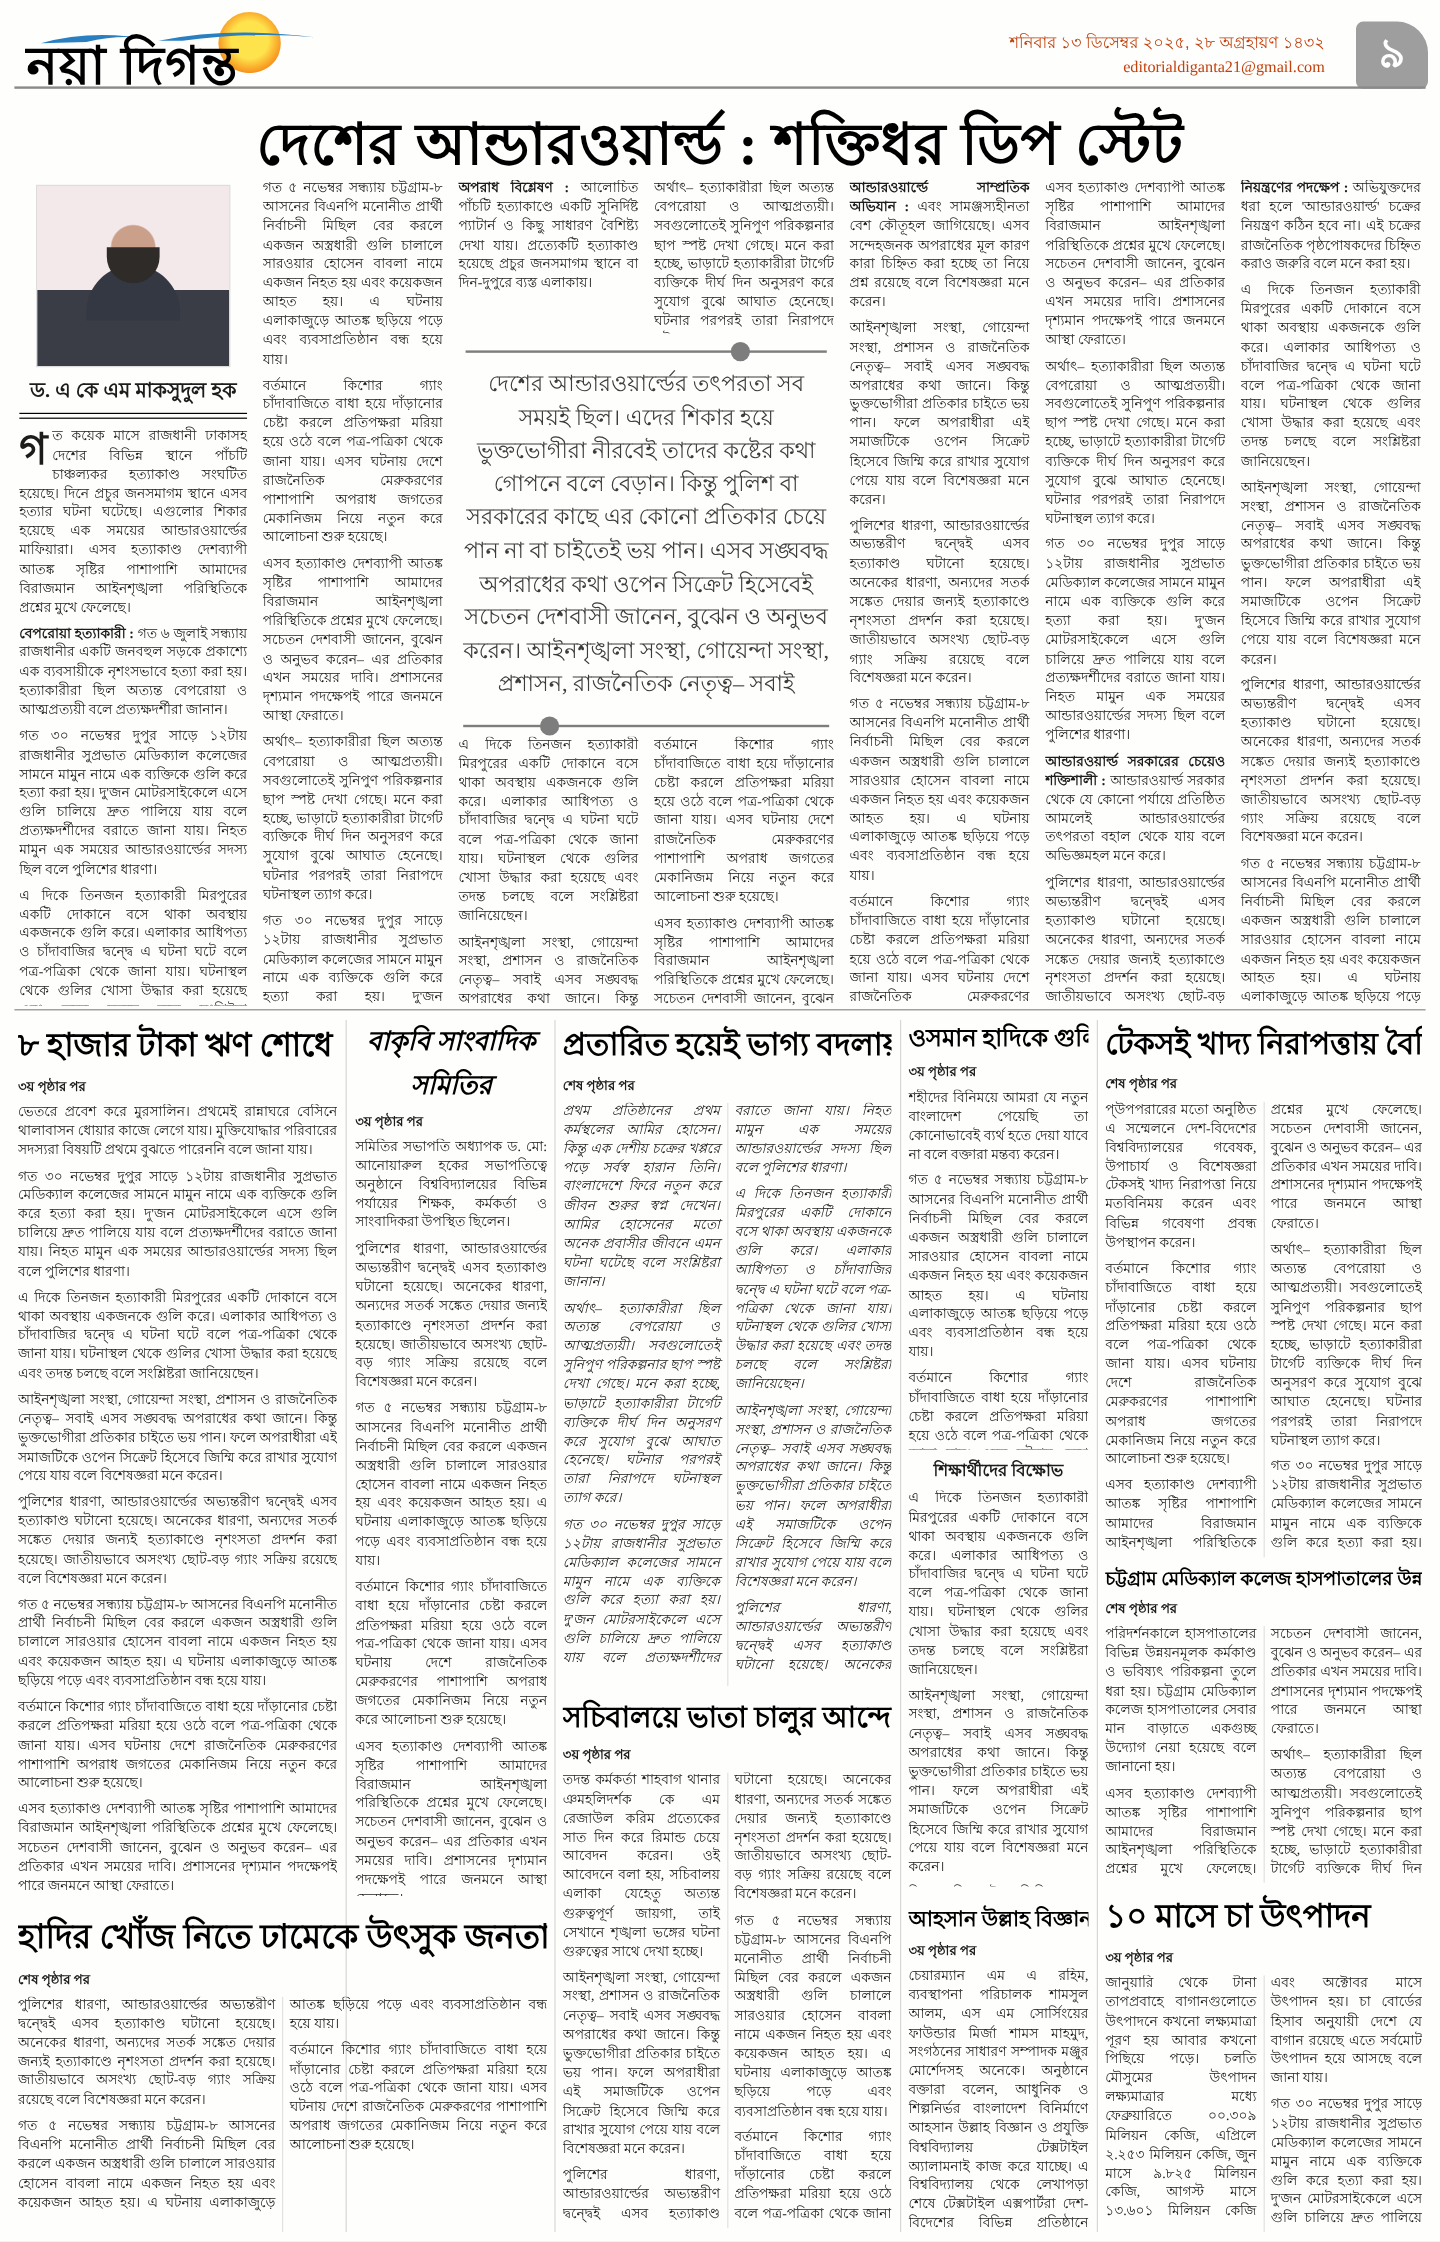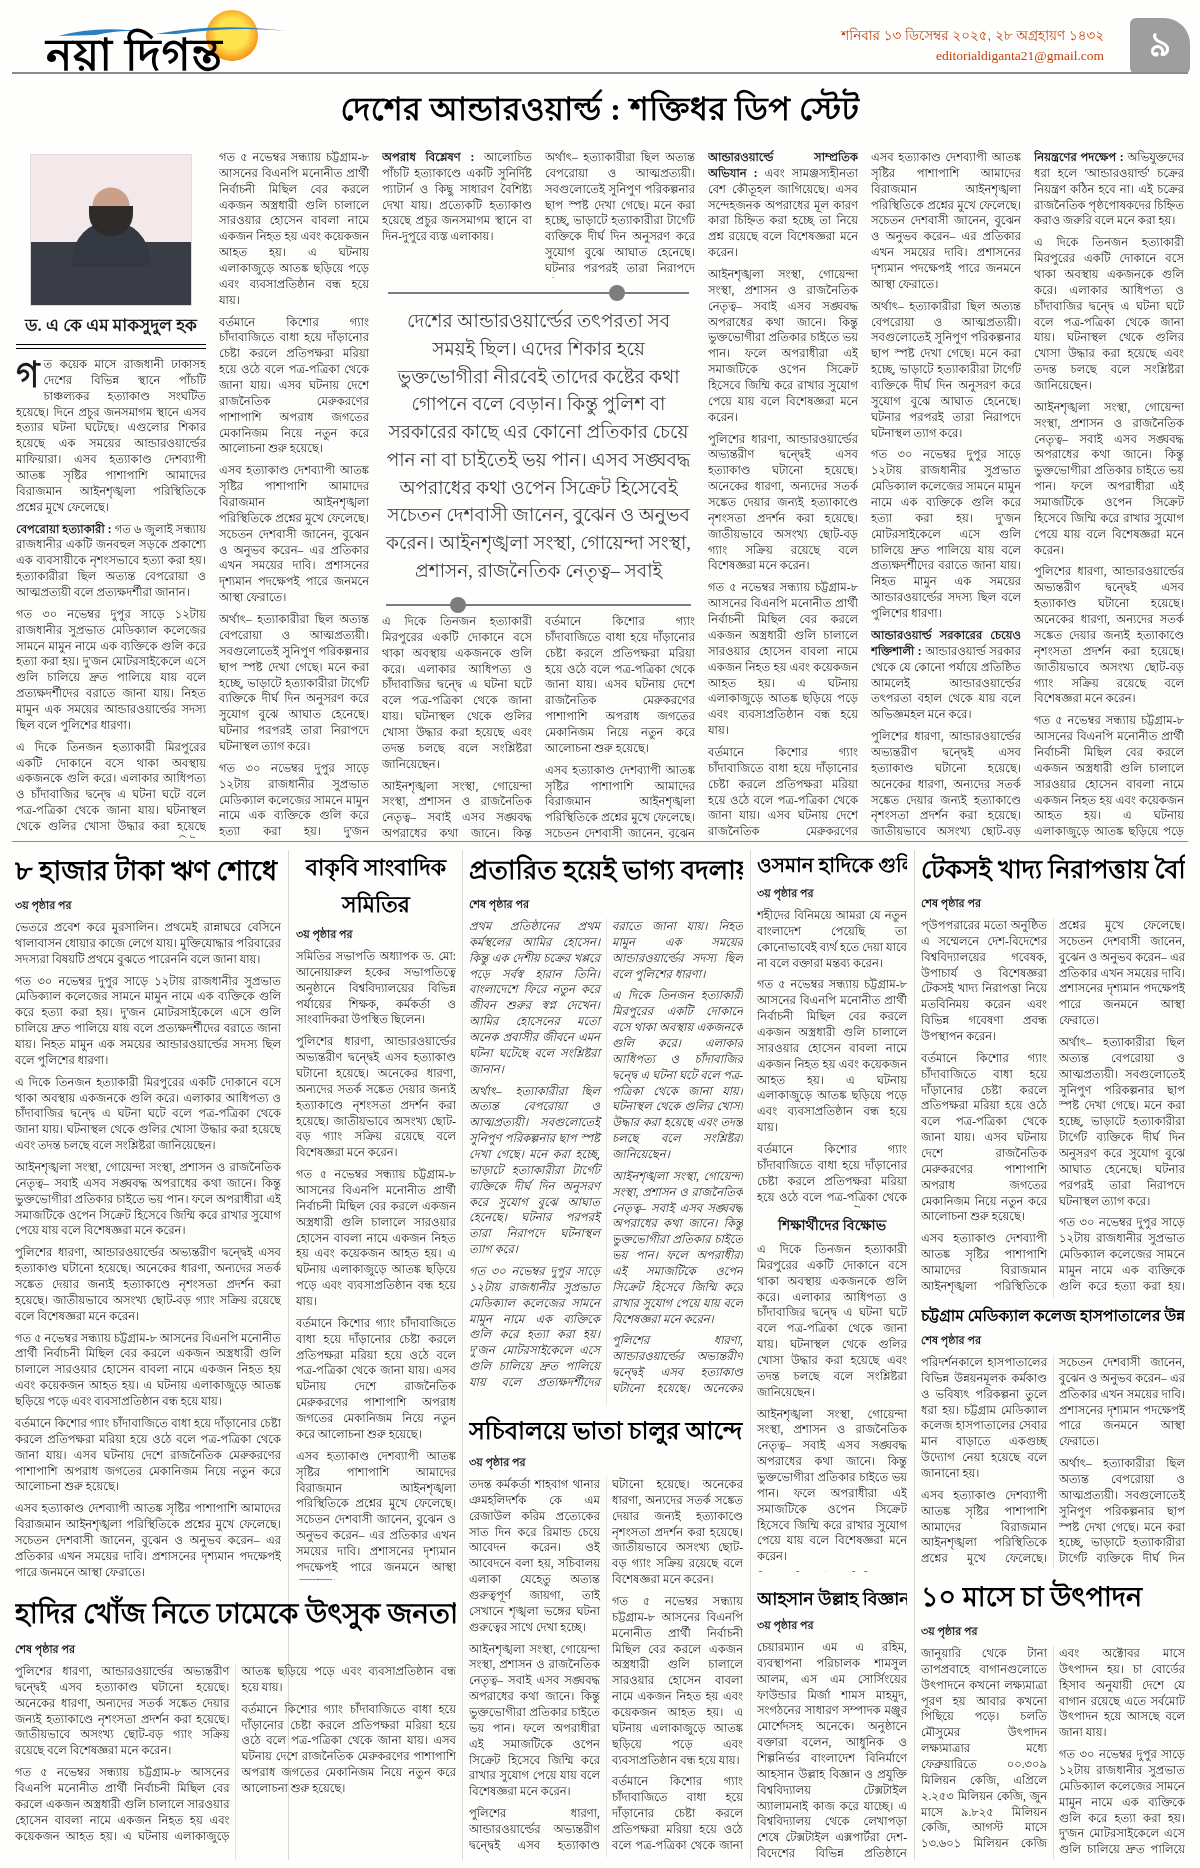--- a/index.html
+++ b/index.html
@@ -1,35 +1,35 @@
 <!DOCTYPE html>
 <html><head>
 <meta charset="utf-8">
 <style>
   html,body{margin:0;padding:0;background:#e8e8e8;}
   .page{position:relative;width:1200px;height:1868px;margin:0 auto;background:#fefefc;
         font-family:"Liberation Serif","DejaVu Serif",serif;color:#1c1c1c;overflow:hidden;}
   
   .hdr{position:absolute;left:0;top:0;width:100%;height:74px;}
   .hdr-rule{position:absolute;left:12px;right:12px;top:72px;border-top:2px solid #8a8a8a;}
-  .logo{position:absolute;left:46px;top:8px;width:400px;height:62px;}
+  .logo{position:absolute;left:22px;top:8px;width:400px;height:62px;}
   .sun{position:absolute;left:160px;top:2px;width:52px;height:52px;border-radius:50%;
        background:radial-gradient(circle at 50% 45%, #ffe34d 0 40%, #f7941d 70%, rgba(247,148,29,0) 72%);}
   .logo-waves{position:absolute;left:10px;top:14px;}
   .logo-text{position:absolute;left:0;top:14px;font-size:44px;font-weight:bold;color:#000;
              letter-spacing:1px;white-space:nowrap;}
   .dateline{position:absolute;right:96px;top:26px;text-align:right;font-size:13.5px;line-height:1.5;
             font-family:"Liberation Sans","DejaVu Sans",sans-serif;color:#c2410c;}
   .dateline .em{font-family:"Liberation Serif",serif;}
   .pagebadge{position:absolute;right:10px;top:18px;width:60px;height:56px;background:#9e9e9e;
              border-radius:6px 26px 6px 6px;color:#fff;font-size:34px;font-weight:bold;
              display:flex;align-items:center;justify-content:center;}
   
   .main-headline{position:absolute;left:0;top:84px;width:100%;text-align:center;
-                 font-size:32px;font-weight:bold;color:#000;letter-spacing:0.5px;}
+                 font-size:48px;font-weight:bold;color:#000;letter-spacing:0.5px;}
   
   .toparea{position:absolute;left:16px;top:150px;width:1168px;height:688px;display:flex;gap:13px;overflow:hidden;}
   .tcol{width:150px;flex:0 0 150px;height:688px;overflow:hidden;}
   .tcol.wide{width:190px;flex:0 0 190px;}
   .qwrap{width:313px;flex:0 0 313px;height:688px;display:flex;flex-direction:column;overflow:hidden;justify-content:center;}
   .qtop,.qbottom{display:flex;gap:13px;overflow:hidden;}
   .qtop{height:128px;}  .qbottom{flex:1;}
   .qtop .mini,.qbottom .mini{width:150px;flex:0 0 150px;overflow:hidden;}
   .bp{margin:0 0 6px;font-size:11.5px;line-height:1.38;text-align:justify;}
   .bp b{font-weight:bold;}
@@ -197,21 +197,21 @@
           <p class="bp">আইনশৃঙ্খলা সংস্থা, গোয়েন্দা সংস্থা, প্রশাসন ও রাজনৈতিক নেতৃত্ব– সবাই এসব সঙ্ঘবদ্ধ অপরাধের কথা জানে। কিন্তু ভুক্তভোগীরা প্রতিকার চাইতে ভয় পান। ফলে অপরাধীরা এই সমাজটিকে ওপেন সিক্রেট হিসেবে জিম্মি করে রাখার সুযোগ পেয়ে যায় বলে বিশেষজ্ঞরা মনে করেন।</p>
           <p class="bp">পুলিশের ধারণা, আন্ডারওয়ার্ল্ডের অভ্যন্তরীণ দ্বন্দ্বেই এসব হত্যাকাণ্ড ঘটানো হয়েছে। অনেকের ধারণা, অন্যদের সতর্ক সঙ্কেত দেয়ার জন্যই হত্যাকাণ্ডে নৃশংসতা প্রদর্শন করা হয়েছে। জাতীয়ভাবে অসংখ্য ছোট-বড় গ্যাং সক্রিয় রয়েছে বলে বিশেষজ্ঞরা মনে করেন।</p>
           <p class="bp">গত ৫ নভেম্বর সন্ধ্যায় চট্টগ্রাম-৮ আসনের বিএনপি মনোনীত প্রার্থী নির্বাচনী মিছিল বের করলে একজন অস্ত্রধারী গুলি চালালে সারওয়ার হোসেন বাবলা নামে একজন নিহত হয় এবং কয়েকজন আহত হয়। এ ঘটনায় এলাকাজুড়ে আতঙ্ক ছড়িয়ে পড়ে এবং ব্যবসাপ্রতিষ্ঠান বন্ধ হয়ে যায়।</p>
           <p class="bp">বর্তমানে কিশোর গ্যাং চাঁদাবাজিতে বাধা হয়ে দাঁড়ানোর চেষ্টা করলে প্রতিপক্ষরা মরিয়া হয়ে ওঠে বলে পত্র-পত্রিকা থেকে জানা যায়। এসব ঘটনায় দেশে রাজনৈতিক মেরুকরণের পাশাপাশি অপরাধ জগতের মেকানিজম নিয়ে নতুন করে আলোচনা শুরু হয়েছে।</p>
           <p class="bp">এসব হত্যাকাণ্ড দেশব্যাপী আতঙ্ক সৃষ্টির পাশাপাশি আমাদের বিরাজমান আইনশৃঙ্খলা পরিস্থিতিকে প্রশ্নের মুখে ফেলেছে। সচেতন দেশবাসী জানেন, বুঝেন ও অনুভব করেন– এর প্রতিকার এখন সময়ের দাবি। প্রশাসনের দৃশ্যমান পদক্ষেপই পারে জনমনে আস্থা ফেরাতে।</p>
         </div>
     </div>
   </div>
 
   <div class="art" style="left:296px;top:850px;width:160px;height:730px;">
-    <h2 class="h-md h-ctr" style="white-space:normal;">বাকৃবি সাংবাদিক সমিতির</h2>
+    <h2 class="h-md h-ctr" style="white-space:normal;font-style:italic;">বাকৃবি সাংবাদিক সমিতির</h2>
     <div class="cont">৩য় পৃষ্ঠার পর</div>
     <div class="body1" style="height:660px;">
       <p class="bp">সমিতির সভাপতি অধ্যাপক ড. মো: আনোয়ারুল হকের সভাপতিত্বে অনুষ্ঠানে বিশ্ববিদ্যালয়ের বিভিন্ন পর্যায়ের শিক্ষক, কর্মকর্তা ও সাংবাদিকরা উপস্থিত ছিলেন।</p>
       <div>
           <p class="bp">পুলিশের ধারণা, আন্ডারওয়ার্ল্ডের অভ্যন্তরীণ দ্বন্দ্বেই এসব হত্যাকাণ্ড ঘটানো হয়েছে। অনেকের ধারণা, অন্যদের সতর্ক সঙ্কেত দেয়ার জন্যই হত্যাকাণ্ডে নৃশংসতা প্রদর্শন করা হয়েছে। জাতীয়ভাবে অসংখ্য ছোট-বড় গ্যাং সক্রিয় রয়েছে বলে বিশেষজ্ঞরা মনে করেন।</p>
           <p class="bp">গত ৫ নভেম্বর সন্ধ্যায় চট্টগ্রাম-৮ আসনের বিএনপি মনোনীত প্রার্থী নির্বাচনী মিছিল বের করলে একজন অস্ত্রধারী গুলি চালালে সারওয়ার হোসেন বাবলা নামে একজন নিহত হয় এবং কয়েকজন আহত হয়। এ ঘটনায় এলাকাজুড়ে আতঙ্ক ছড়িয়ে পড়ে এবং ব্যবসাপ্রতিষ্ঠান বন্ধ হয়ে যায়।</p>
           <p class="bp">বর্তমানে কিশোর গ্যাং চাঁদাবাজিতে বাধা হয়ে দাঁড়ানোর চেষ্টা করলে প্রতিপক্ষরা মরিয়া হয়ে ওঠে বলে পত্র-পত্রিকা থেকে জানা যায়। এসব ঘটনায় দেশে রাজনৈতিক মেরুকরণের পাশাপাশি অপরাধ জগতের মেকানিজম নিয়ে নতুন করে আলোচনা শুরু হয়েছে।</p>
           <p class="bp">এসব হত্যাকাণ্ড দেশব্যাপী আতঙ্ক সৃষ্টির পাশাপাশি আমাদের বিরাজমান আইনশৃঙ্খলা পরিস্থিতিকে প্রশ্নের মুখে ফেলেছে। সচেতন দেশবাসী জানেন, বুঝেন ও অনুভব করেন– এর প্রতিকার এখন সময়ের দাবি। প্রশাসনের দৃশ্যমান পদক্ষেপই পারে জনমনে আস্থা ফেরাতে।</p>
         </div>
     </div>

